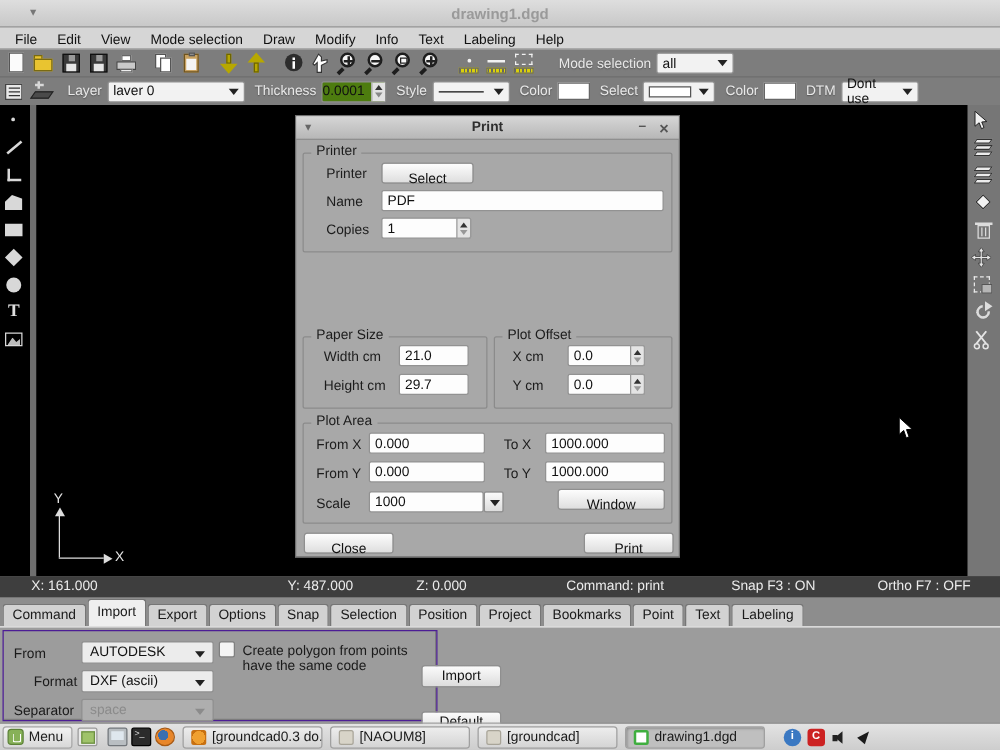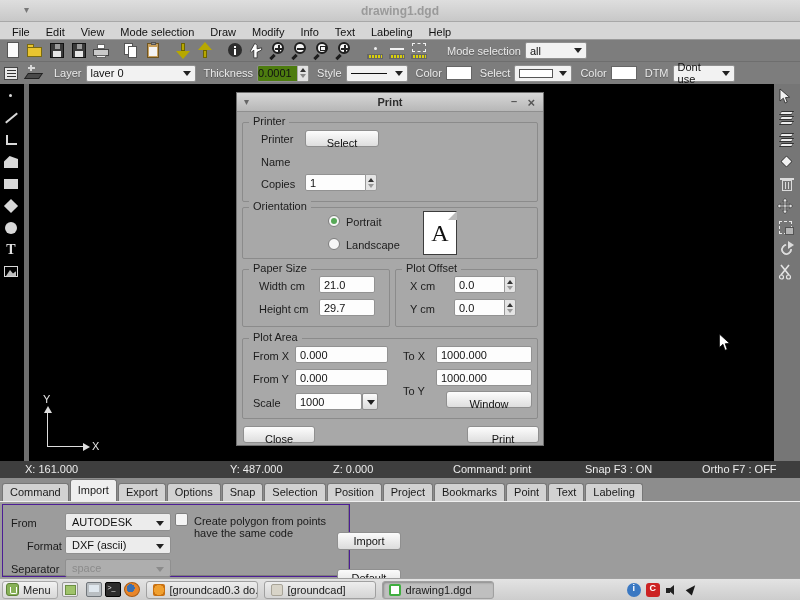--- a/index.html
+++ b/index.html
@@ -451,41 +451,31 @@
       <span class="t">Print</span>
       <span class="mi">–</span>
       <span class="cl">×</span>
     </div>
 
     <div class="grp" style="left:5px;top:29px;width:296px;height:80px">
       <span class="glabel">Printer</span>
       <span class="dlabel" style="left:18px;top:10px">Printer</span>
       <div class="dbtn" style="left:62px;top:7px;width:74px">Select</div>
       <span class="dlabel" style="left:18px;top:33px">Name</span>
+      <div class="dfield" style="left:62px;top:29px;width:226px">PDF</div>
       <span class="dlabel" style="left:18px;top:55px">Copies</span>
       <div class="dfield dspin" style="left:62px;top:51px;width:72px">
         <span>1</span>
         <span class="sbtns">
             <i class="up"></i>
             <i class="dn"></i>
           </span>
       </div>
     </div>
 
-    <div class="grp" style="left:5px;top:114px;width:296px;height:52px">
-      <span class="glabel">Orientation</span>
-      <span class="radio sel" style="left:85px;top:7px"></span>
-      <span class="dlabel" style="left:103px;top:8px">Portrait</span>
-      <span class="radio" style="left:85px;top:30px"></span>
-      <span class="dlabel" style="left:103px;top:31px">Landscape</span>
-      <div id="paperA" style="top:3px">
-        <span class="fold"></span>
-        <span class="let">A</span>
-      </div>
-    </div>
 
     <div class="grp" style="left:5px;top:176px;width:148px;height:58px">
       <span class="glabel">Paper Size</span>
       <span class="dlabel" style="left:16px;top:10px">Width cm</span>
       <div class="dfield" style="left:76px;top:6px;width:56px">21.0</div>
       <span class="dlabel" style="left:16px;top:33px">Height cm</span>
       <div class="dfield" style="left:76px;top:29px;width:56px">29.7</div>
     </div>
 
     <div class="grp" style="left:158px;top:176px;width:143px;height:58px">
@@ -509,24 +499,24 @@
     </div>
 
     <div class="grp" style="left:5px;top:245px;width:296px;height:81px">
       <span class="glabel">Plot Area</span>
       <span class="dlabel" style="left:10px;top:11px">From X</span>
       <div class="dfield" style="left:52px;top:7px;width:93px">0.000</div>
       <span class="dlabel" style="left:160px;top:11px">To X</span>
       <div class="dfield" style="left:193px;top:7px;width:96px">1000.000</div>
       <span class="dlabel" style="left:10px;top:34px">From Y</span>
       <div class="dfield" style="left:52px;top:30px;width:93px">0.000</div>
-      <span class="dlabel" style="left:160px;top:46px">To Y</span>
+      <span class="dlabel" style="left:160px;top:34px">To Y</span>
       <div class="dfield" style="left:193px;top:30px;width:96px">1000.000</div>
       <span class="dlabel" style="left:10px;top:58px">Scale</span>
-      <div class="combo2" style="left:52px;top:54px;width:67px">
+      <div class="combo2" style="left:52px;top:54px;width:92px">
         <span>1000</span>
         <span class="cbtn"></span>
       </div>
       <div class="dbtn" style="left:203px;top:52px;width:86px">Window</div>
     </div>
 
     <div class="dbtn" style="left:6px;top:333px;width:72px">Close</div>
     <div class="dbtn" style="left:230px;top:333px;width:72px">Print</div>
   </div>
 
@@ -578,20 +568,24 @@
     <div class="tsep"></div>
     <div class="launch lc-mon"></div>
     <div class="launch lc-term">&gt;_</div>
     <div class="launch lc-ff"></div>
     <div class="taskbtn">
       <span class="wicon wi-orange"></span>
       <span>[groundcad0.3 do...</span>
     </div>
     <div class="taskbtn">
       <span class="wicon wi-pale"></span>
+      <span>[NAOUM8]</span>
+    </div>
+    <div class="taskbtn">
+      <span class="wicon wi-pale"></span>
       <span>[groundcad]</span>
     </div>
     <div class="taskbtn active">
       <span class="wicon wi-green"></span>
       <span>drawing1.dgd</span>
     </div>
     <div id="tray">
       <span class="tri tri-shield">i</span>
       <span class="tri tri-av">C</span>
       <span class="tri tri-vol"></span>

